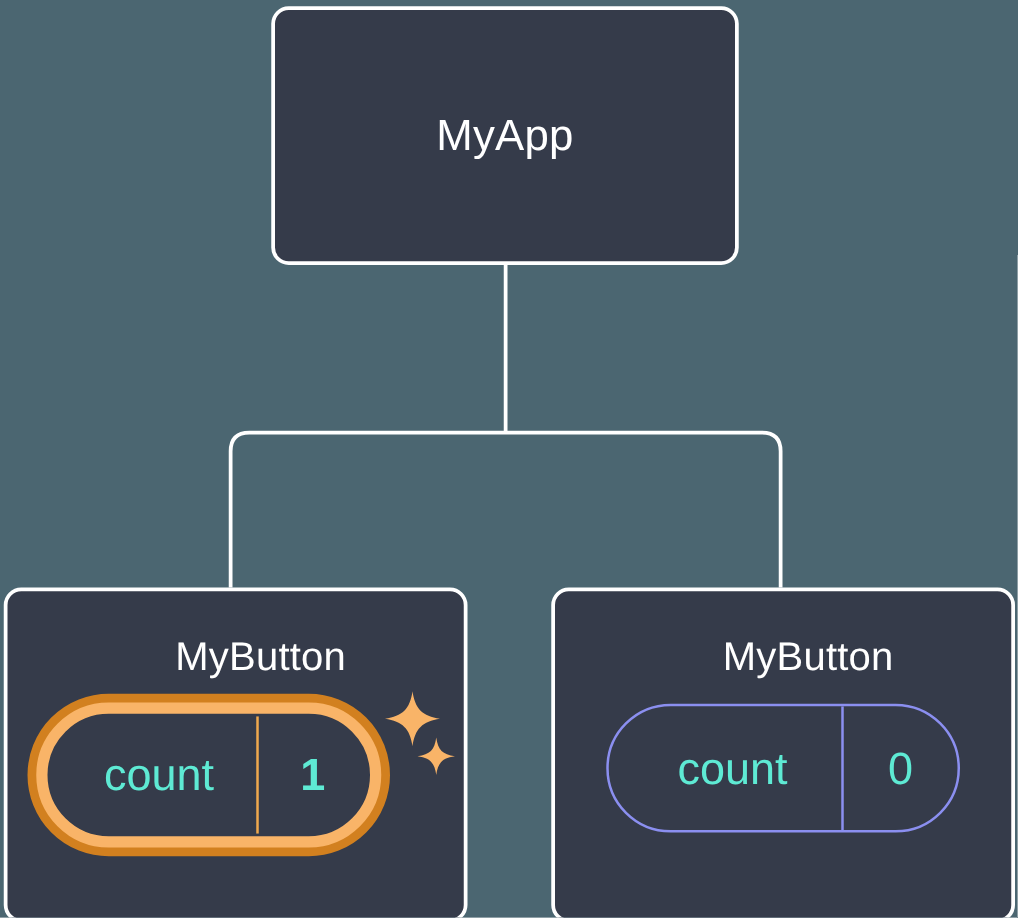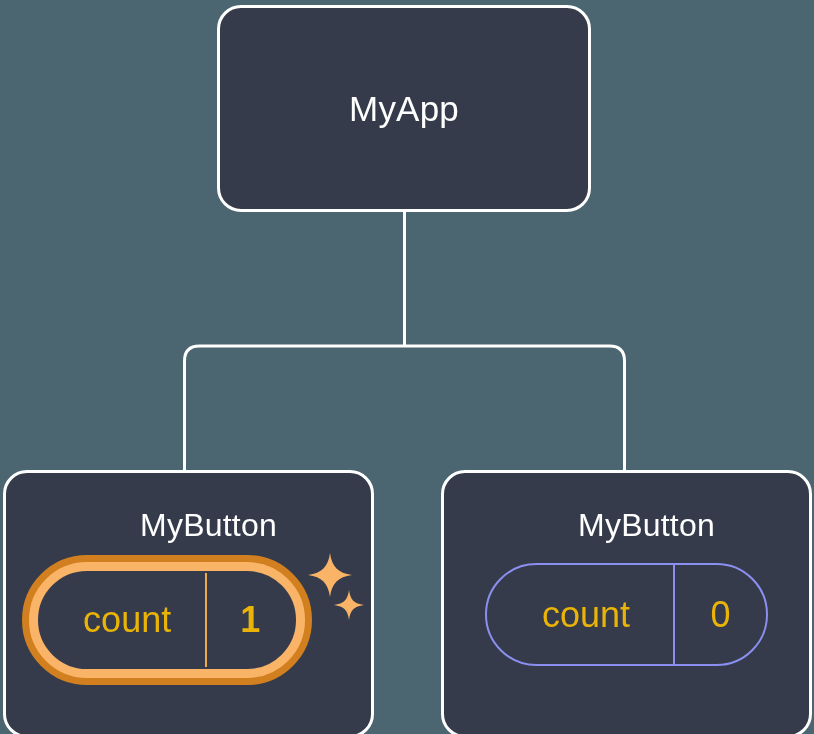--- a/index.html
+++ b/index.html
@@ -26,21 +26,21 @@
     width: 814px;
     height: 734px;
     pointer-events: none;
   }
   
   .node {
     position: absolute;
     box-sizing: border-box;
     background: #353b4a;
     border: 3px solid #ffffff;
-    border-radius: 24px;
+    border-radius: 14px;
     display: flex;
     flex-direction: column;
     align-items: center;
   }
   .node-root {
     left: 217px;
     top: 5px;
     width: 374px;
     height: 207px;
     justify-content: center;
@@ -88,21 +88,21 @@
     height: 103px;
     border-radius: 52px;
     border: 2px solid #8b8ff0;
     background: transparent;
     overflow: hidden;
   }
   .pill-key, .pill-val {
     display: flex;
     align-items: center;
     justify-content: center;
-    color: #eab308;
+    color: #5eead4;
     font-size: 36px;
     line-height: 1;
     white-space: nowrap;
     text-align: right;
   }
   .pill-key {
     width: 174px;
     padding-left: 12px;
   }
   .pill-val {

